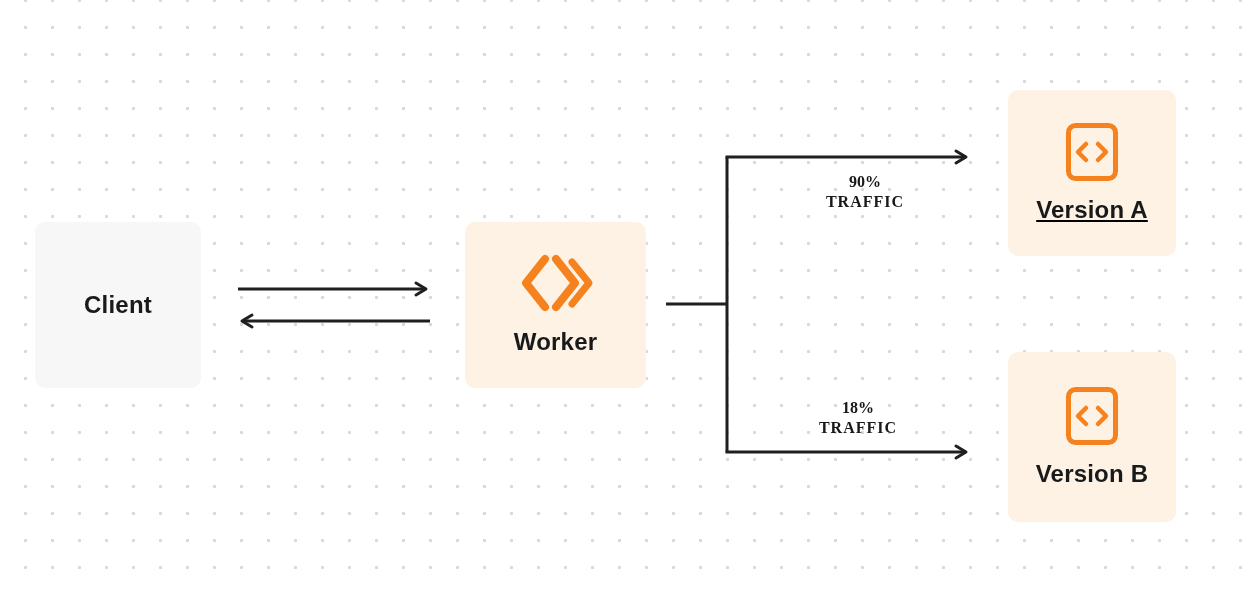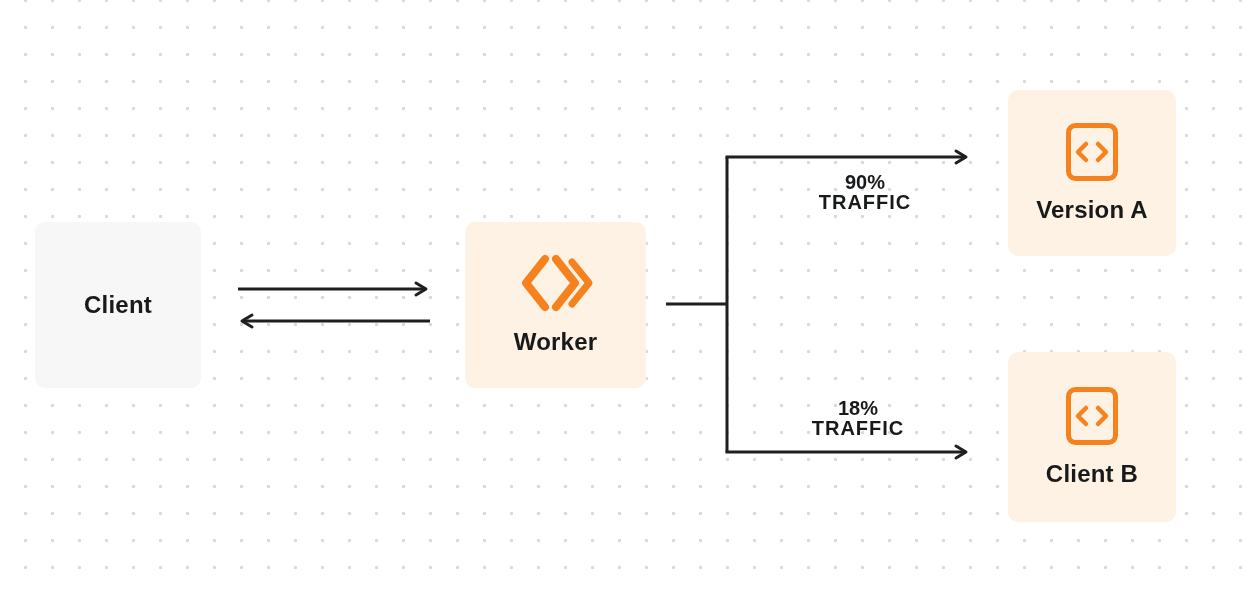--- a/index.html
+++ b/index.html
@@ -33,20 +33,21 @@
   }
   .node-worker {
     left: 465px; top: 222px; width: 181px; height: 166px;
     background: var(--cream, #fdf2e3);
     gap: 16px;
   }
   .node-version-a {
     left: 1008px; top: 90px; width: 168px; height: 166px;
     background: var(--cream, #fdf2e3);
     gap: 14px;
+    text-decoration: underline;
   }
   .node-version-b {
     left: 1008px; top: 352px; width: 168px; height: 170px;
     background: var(--cream, #fdf2e3);
     gap: 14px;
   }
   .node-label {
     font-size: 24px;
     font-weight: 700;
     color: var(--ink, #17191b);
@@ -66,23 +67,24 @@
     stroke-width: 3;
     fill: none;
     stroke-linecap: round;
     stroke-linejoin: round;
   }
   .traffic-label {
     position: absolute;
     width: 140px;
     text-align: center;
     color: var(--ink, #17191b);
-    font-size: 20px;
+    font-size: 16px;
     font-weight: 700;
     line-height: 20px;
+    font-family: Liberation Serif, serif;
   }
   .traffic-top { left: 795px; top: 172px; }
   .traffic-bottom { left: 788px; top: 398px; }
   .traffic-word { letter-spacing: 1px; }
   .icon-svg { display: block; }
 </style>
 </head>
 <body>
 
 <div class="canvas">
@@ -127,21 +129,21 @@
   </div>
 
   <div class="node node-version-b">
     <span>
       <svg class="icon-svg" width="54" height="60" viewBox="0 0 54 60">
         <rect x="3.5" y="3.5" width="47" height="53" rx="7" fill="none" stroke="#F6821F" stroke-width="5"></rect>
         <path d="M21 22 L13 30 L21 38" fill="none" stroke="#F6821F" stroke-width="4.5" stroke-linecap="round" stroke-linejoin="round"></path>
         <path d="M33 22 L41 30 L33 38" fill="none" stroke="#F6821F" stroke-width="4.5" stroke-linecap="round" stroke-linejoin="round"></path>
       </svg>
     </span>
-    <span class="node-label">Client B</span>
+    <span class="node-label">Version B</span>
   </div>
 
   <div class="traffic-label traffic-top">
     <div>90%</div>
     <div class="traffic-word">TRAFFIC</div>
   </div>
   <div class="traffic-label traffic-bottom">
     <div>18%</div>
     <div class="traffic-word">TRAFFIC</div>
   </div>

